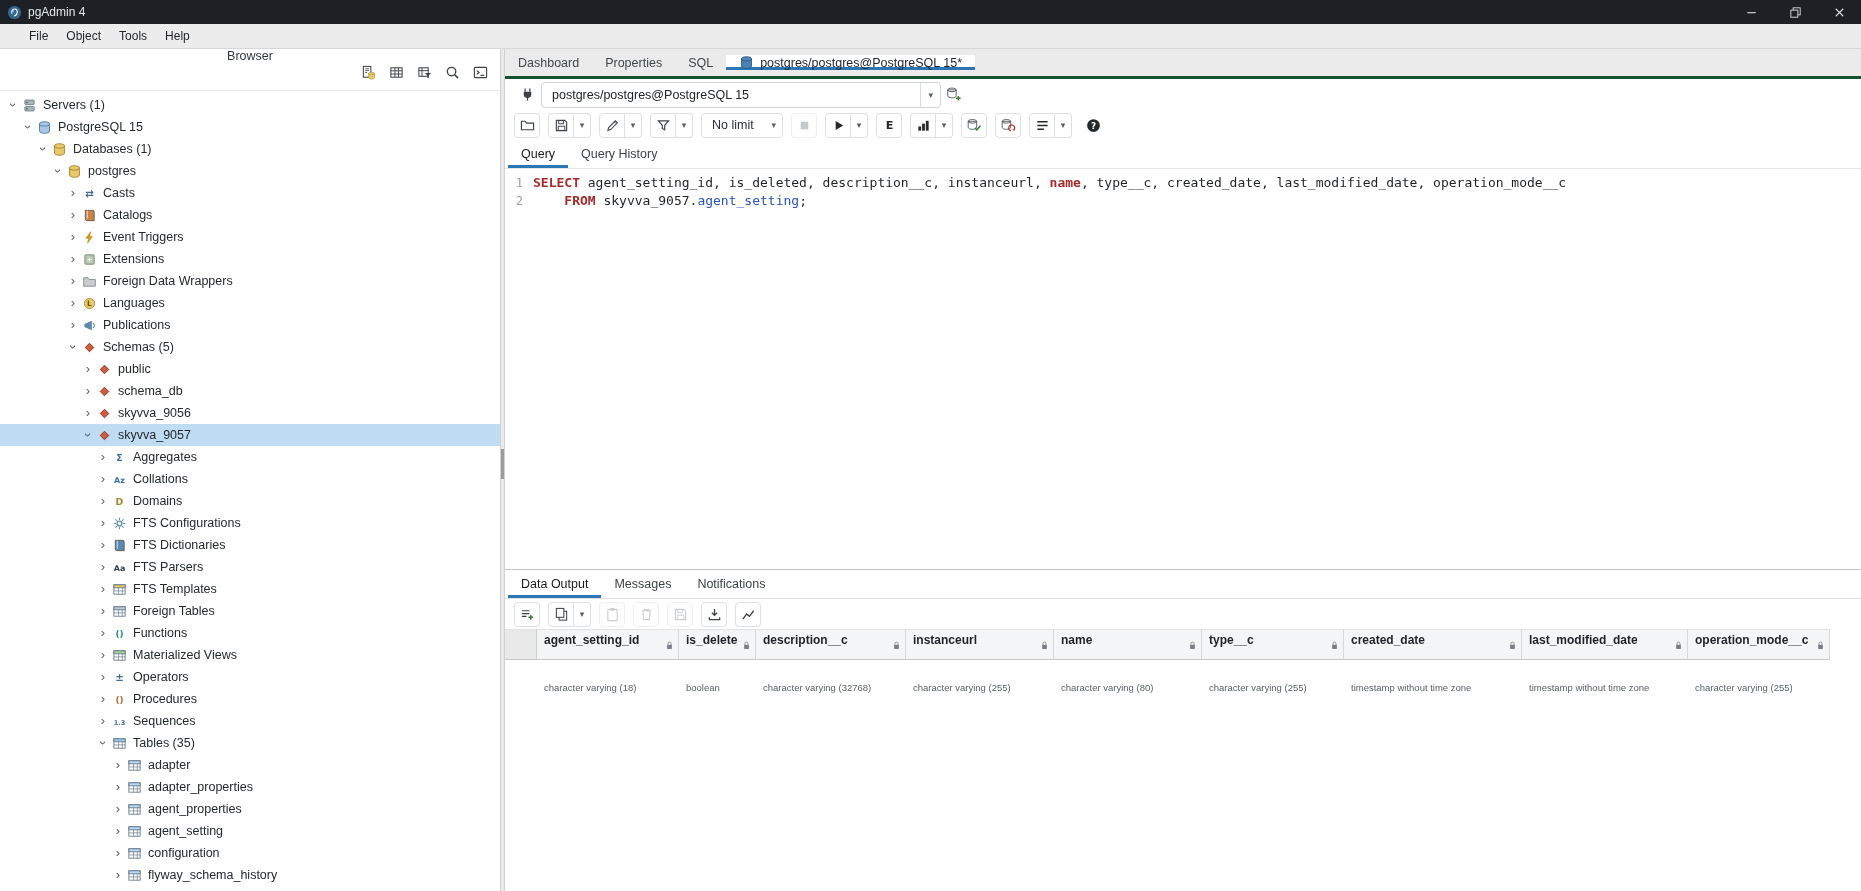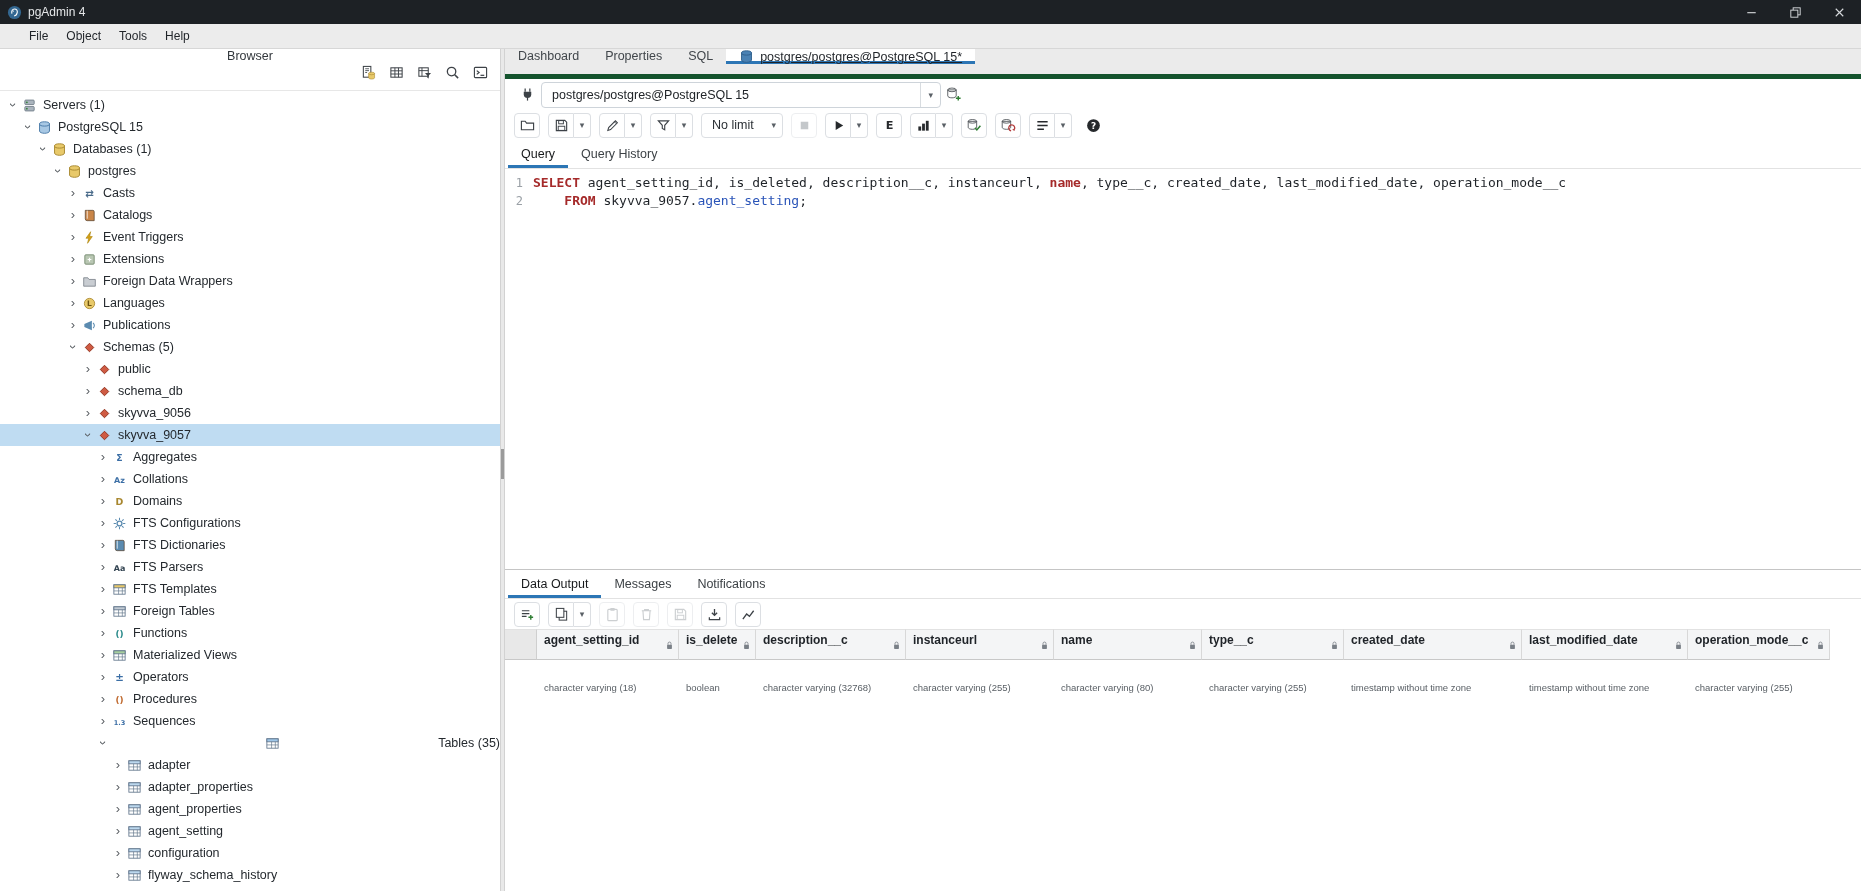--- a/index.html
+++ b/index.html
@@ -35,23 +35,23 @@
   .tree-row .icn { width:19px; min-width:19px; margin-right:3px; }
   .tree-label { padding-left:1px; }
 
   
   .splitter { width:5px; background:#e9e9e9; border-left:1px solid #d2d2d2; border-right:1px solid #d2d2d2; position:relative; cursor:col-resize; }
   .splitter-handle { position:absolute; top:400px; left:0; width:3px; height:30px; background:#9b9b9b; }
 
   
   .main { flex:1; min-width:0; display:flex; flex-direction:column; background:#fff; }
 
-  .tabbar { height:30px; background:#ebebeb; border-bottom:5px solid #14532d; display:flex; align-items:flex-start; }
+  .tabbar { height:30px; background:#ebebeb; border-bottom:3px solid #14532d; display:flex; align-items:center; }
   .tab { display:flex; align-items:center; gap:6px; padding:0 13px; font-size:12.5px; color:#41464b; cursor:default; }
-  .tab.active { background:#fff; box-shadow:inset 0 -3px 0 #2c76b5; color:#1f2328;text-decoration:underline; }
+  .tab.active { background:#fff; box-shadow:inset 0 -3px 0 #2c76b5; color:#1f2328; }
 
   .conn-row { height:31px; display:flex; align-items:center; gap:0; padding:0 9px; }
   .icon-btn { width:27px; height:25px; background:none; border:none; display:flex; align-items:center; justify-content:center; cursor:pointer; }
   .conn-select { width:400px; height:26px; border:1px solid #ced4da; border-radius:4px; display:flex; align-items:center; padding-left:10px; font-size:12.5px; color:#212529; cursor:pointer; }
   .conn-select .sel-chev { margin-left:auto; align-self:stretch; display:flex; align-items:center; padding:0 7px; border-left:1px solid #d8dce0; color:#5a6066; font-size:9px; }
 
   .qt-toolbar { height:30px; display:flex; align-items:center; gap:8px; padding:0 9px; }
   .btn-group { display:flex; }
   .tb-btn { height:25px; min-width:26px; padding:0 4px; background:#fff; border:1px solid #dcdfe3; display:flex; align-items:center; justify-content:center; cursor:pointer; color:#495057; }
   .tb-btn svg { display:block; }
@@ -462,21 +462,21 @@
         </div>
         <div class="tree-row" style="padding-left: 96px;">
           <span class="arrow">›</span>
           <span class="icn">
             <svg viewBox="0 0 16 16" width="15" height="15" xmlns="http://www.w3.org/2000/svg" aria-hidden="true">
               <text x="8" y="11.8" text-anchor="middle" font-size="7" font-weight="bold" fill="#3b6ea5" font-family="DejaVu Sans, sans-serif">1.3</text>
             </svg>
           </span>
           <span class="tree-label">Sequences</span>
         </div>
-        <div class="tree-row" style="padding-left: 96px; justify-content: space-between;">
+        <div class="tree-row" style="padding-left: 96px;">
           <span class="arrow open">›</span>
           <span class="icn">
             <svg viewBox="0 0 16 16" width="15" height="15" xmlns="http://www.w3.org/2000/svg" aria-hidden="true">
               <rect x="2" y="3" width="12" height="10" fill="#fff" stroke="#60748a" stroke-width=".9"></rect>
               <rect x="2" y="3" width="12" height="3.2" fill="#9ec6e8" stroke="#60748a" stroke-width=".9"></rect>
               <path d="M2 9.5h12M7 6.2v6.8M11 6.2v6.8" stroke="#60748a" stroke-width=".7"></path>
             </svg>
           </span>
           <span class="tree-label">Tables (35)</span>
         </div>

